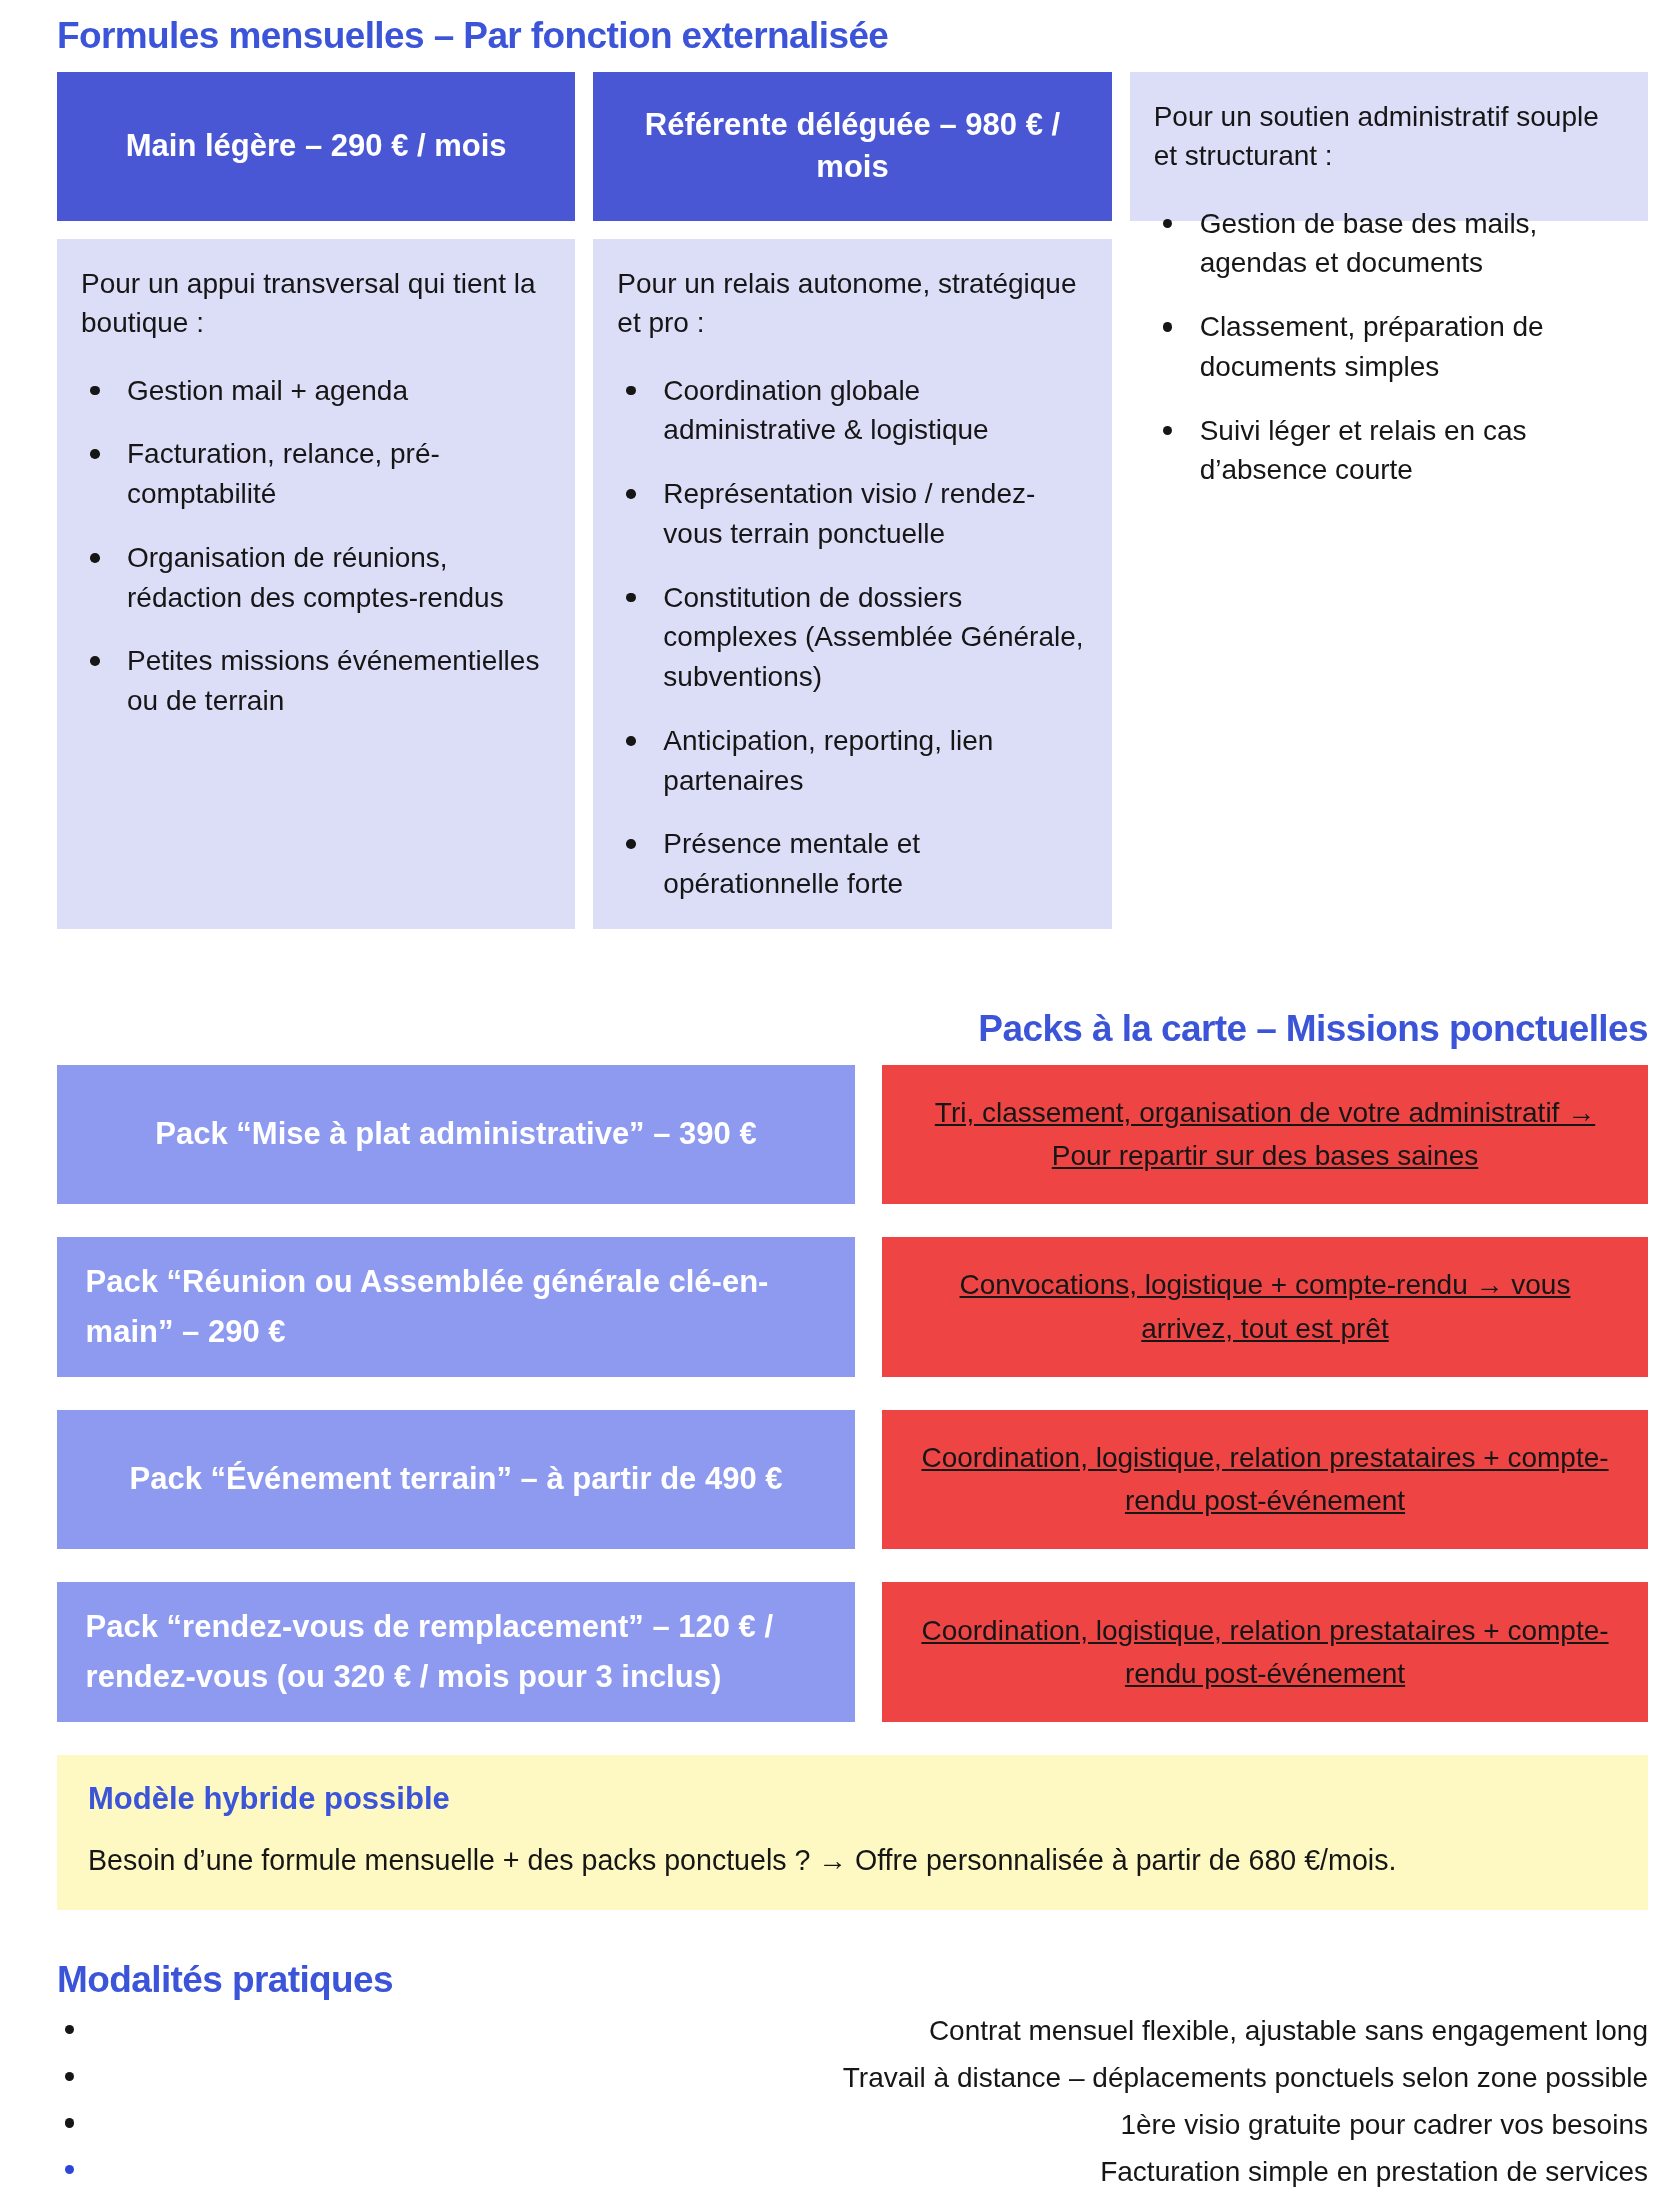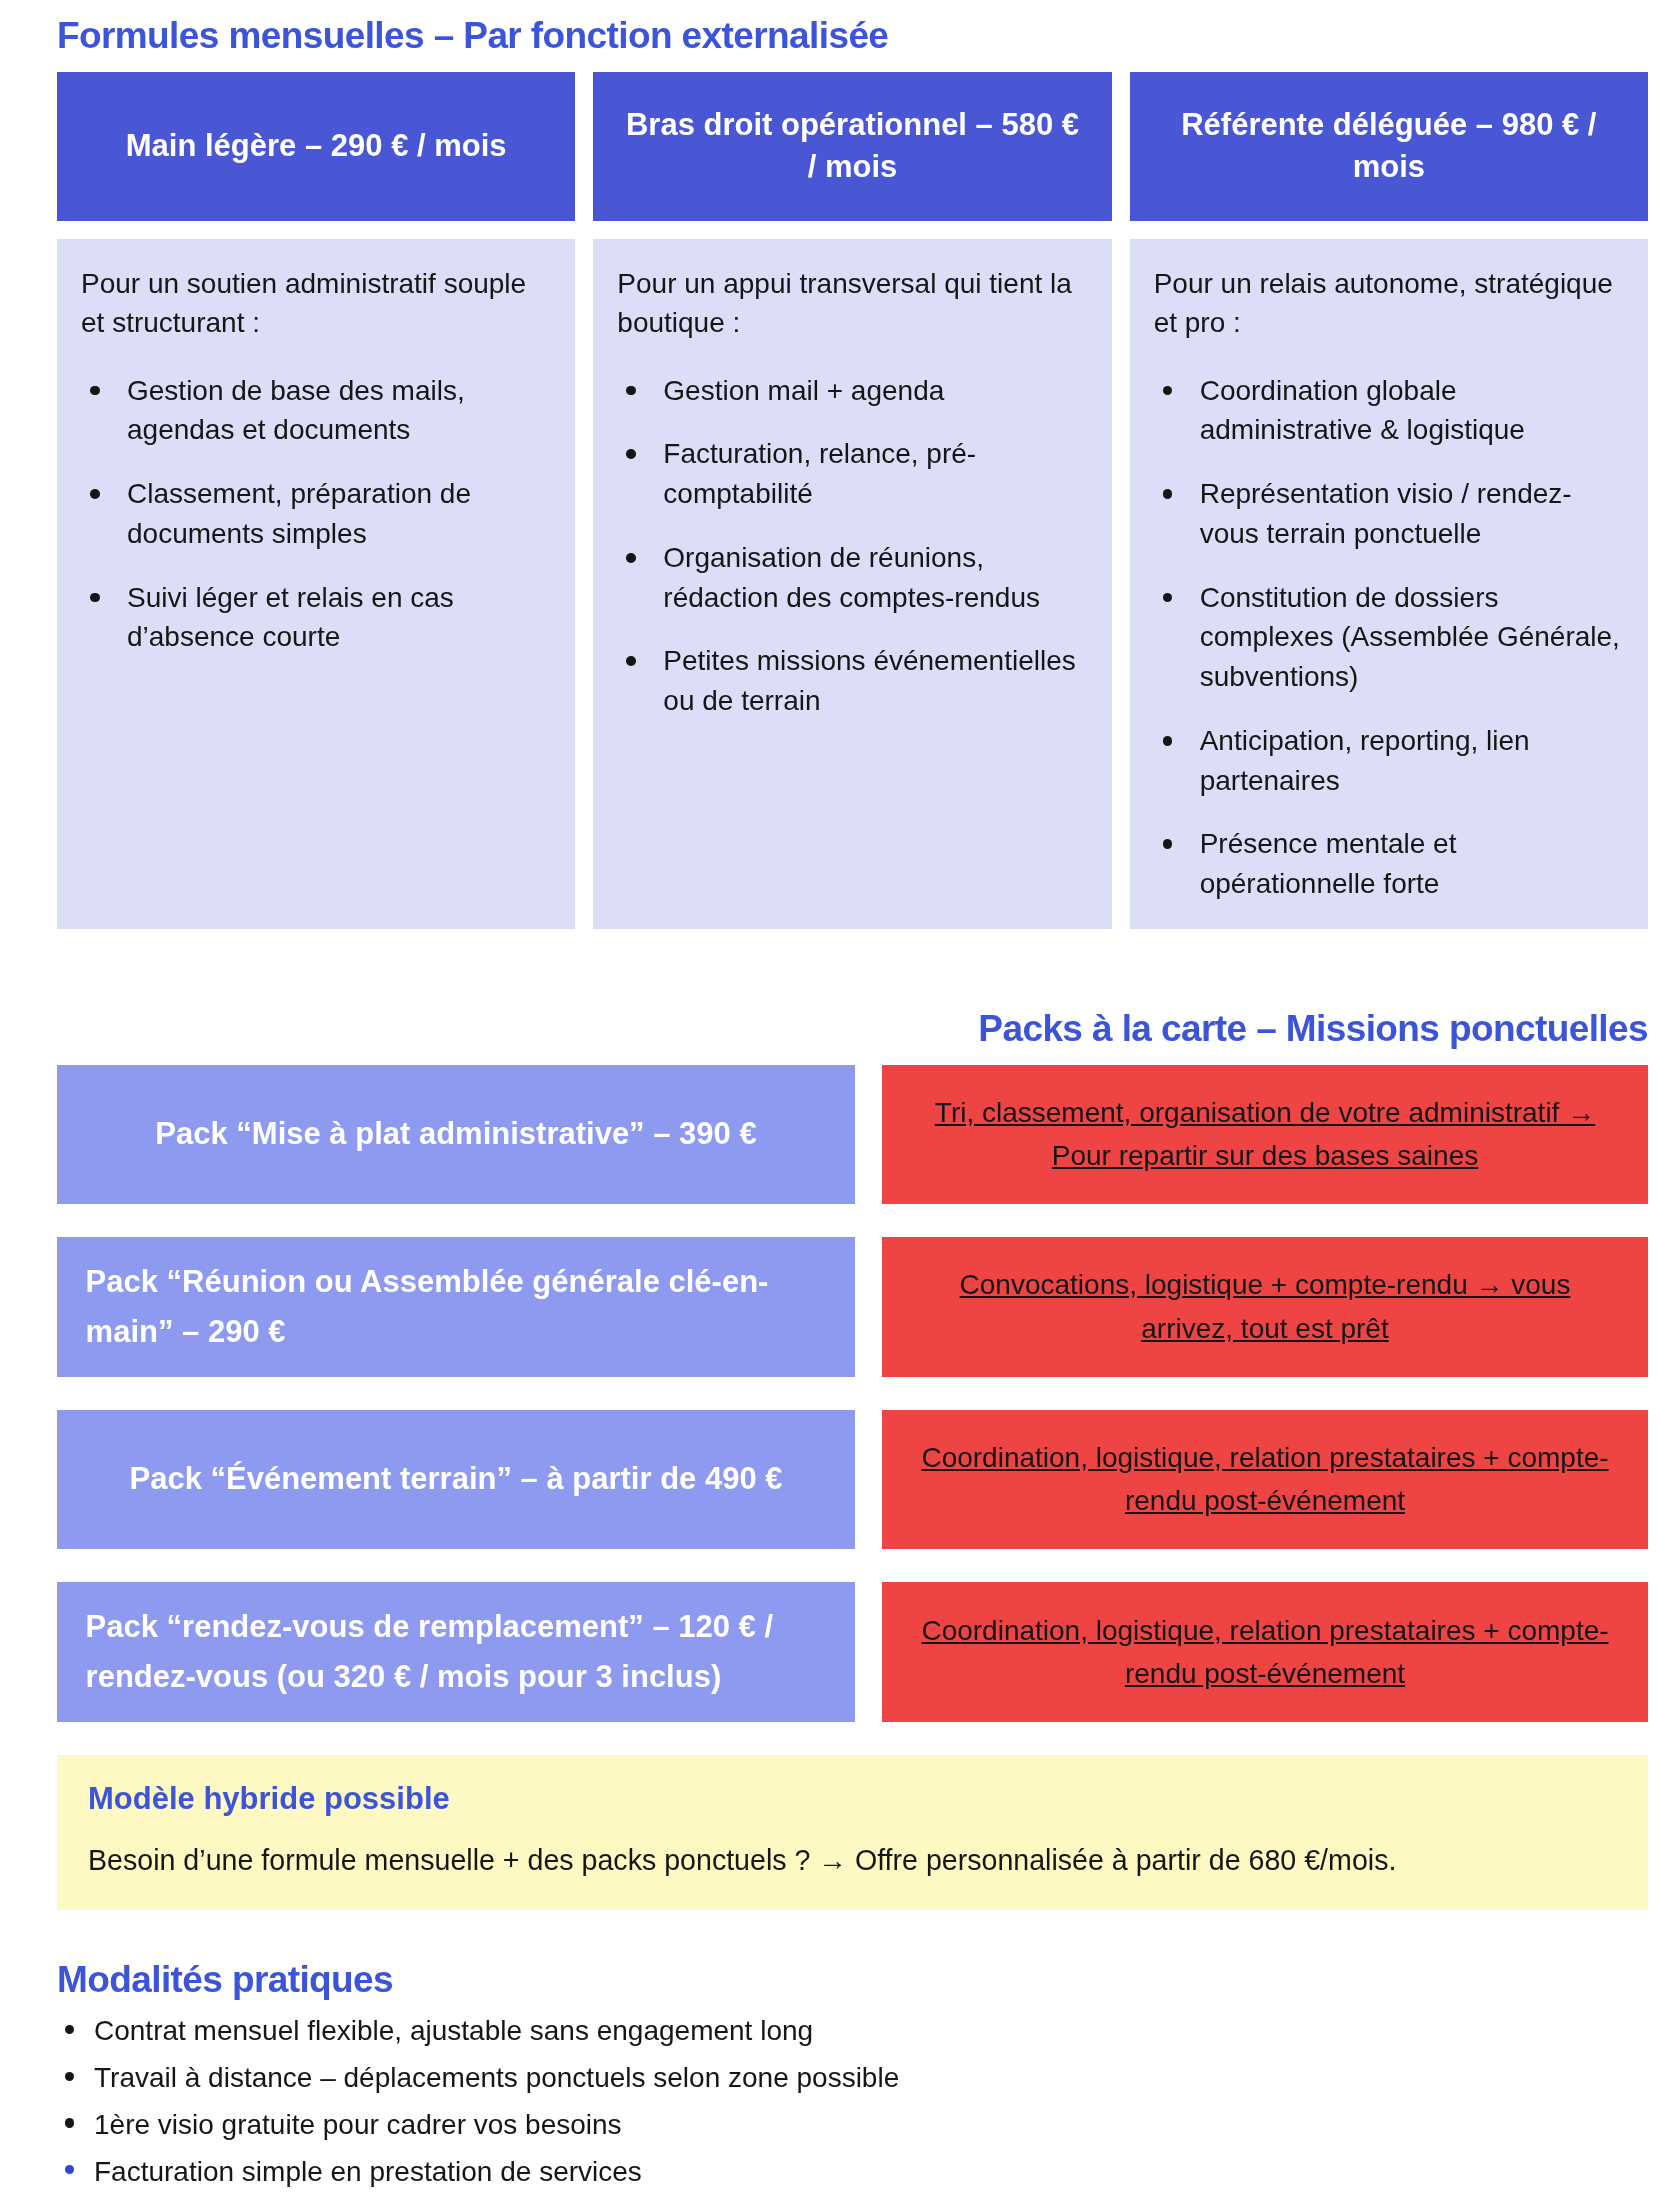--- a/index.html
+++ b/index.html
@@ -147,20 +147,21 @@
     list-style: none;
     margin: 0;
     padding: 0;
     font-size: 28px;
     line-height: 1.35;
   }
   .practical-list li {
     position: relative;
     padding-left: 37px;
     margin-bottom: 9.1px;
+    text-align: right;
   }
   .practical-list li::before {
     content: "";
     position: absolute;
     left: 8px;
     top: 12.6px;
     width: 9.1px;
     height: 9.1px;
     border-radius: 50%;
     background: #161616;
@@ -171,21 +172,20 @@
 </style>
 </head>
 <body>
 
 <div class="page">
 
   <h1 class="section-title">Formules mensuelles – Par fonction externalisée</h1>
 
   <div class="plans">
     <div class="plan-header">Main légère – 290 € / mois</div>
-    <div class="plan-header">Bras droit opérationnel – 580 € / mois</div>
     <div class="plan-header">Référente déléguée – 980 € / mois</div>
 
     <div class="plan-body">
       <p class="plan-intro">Pour un soutien administratif souple et structurant :</p>
       <ul class="bullet-list">
         <li>Gestion de base des mails, agendas et documents</li>
         <li>Classement, préparation de documents simples</li>
         <li>Suivi léger et relais en cas d’absence courte</li>
       </ul>
     </div>

